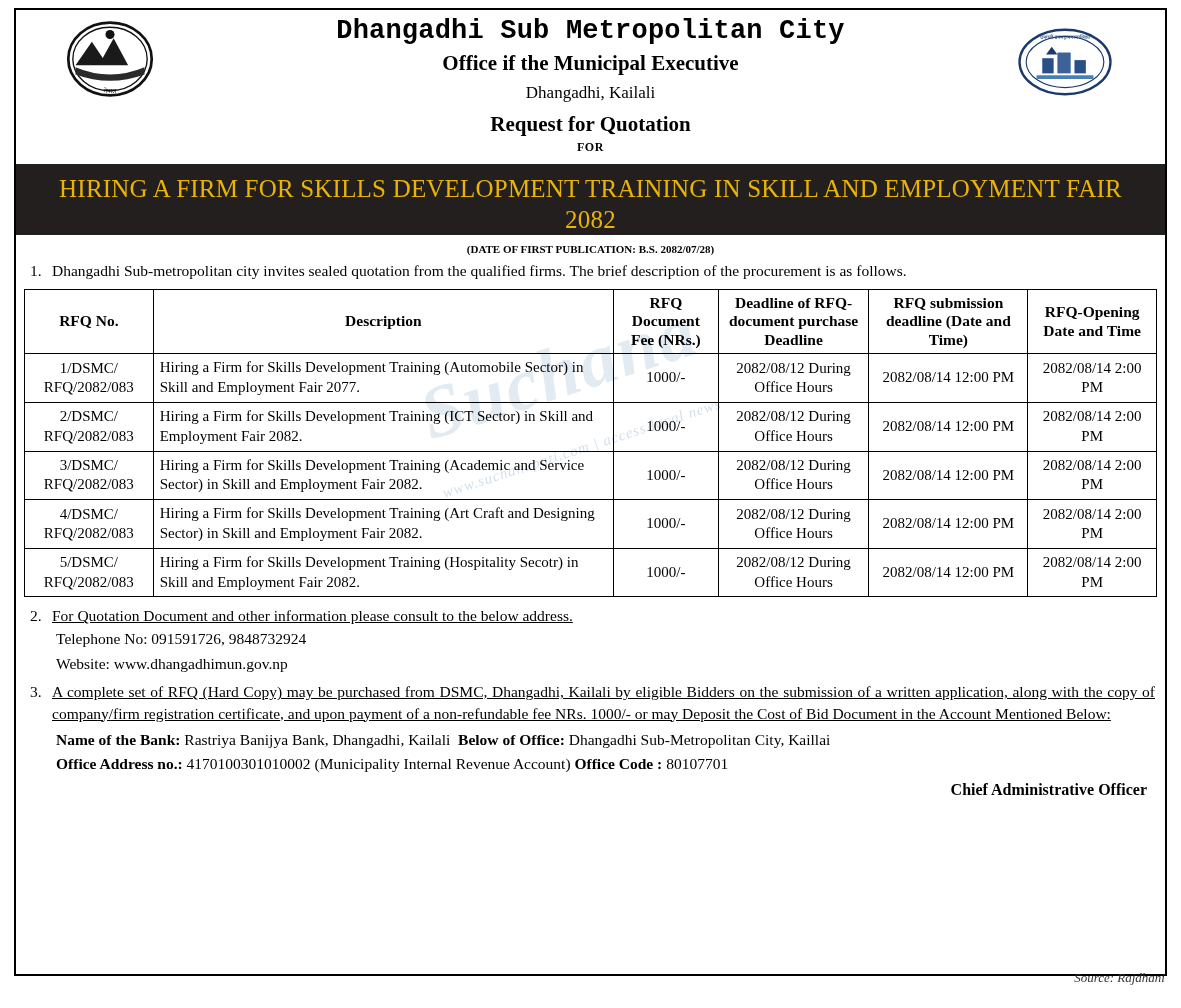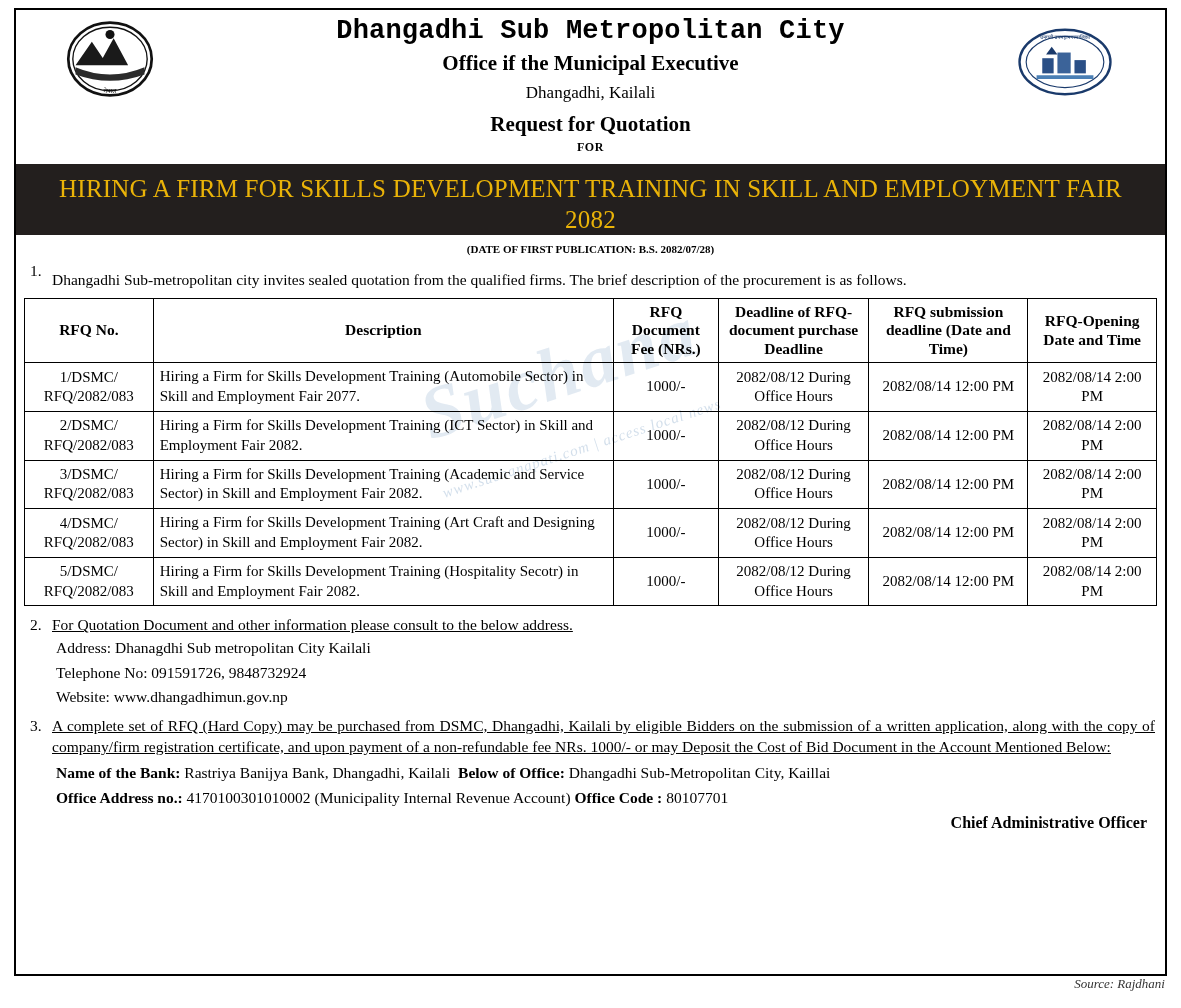--- a/index.html
+++ b/index.html
@@ -62,21 +62,21 @@
     background:#231f1e; color:#eab308;
     font-size:25px; font-weight:normal;
     padding:10px 40px 0 40px;
     line-height:1.22; text-align:center;
     letter-spacing:.2px;
   }
   .dateline { text-align:center; font-size:11px; font-weight:bold; margin:8px 0 6px 0; }
 
   .para { font-size:15.5px; line-height:1.33; padding:0 10px 0 10px; display:flex; }
   .para .num { width:26px; flex:none; padding-left:4px; }
-  .para .txt { flex:1; text-align:justify;margin-top:9px; }
+  .para .txt { flex:1; text-align:justify; }
 
   table.rfq {
     width:1133px; margin:7px auto 0 auto;
     border-collapse:collapse;
     font-size:15px;
   }
   table.rfq th, table.rfq td {
     border:1px solid #000;
     padding:4px 6px;
     vertical-align:middle;
@@ -86,21 +86,21 @@
   td.d { text-align:left; line-height:1.32; padding:5px 8px; }
 
   .list { margin-top:7px; font-size:15.5px; }
   .li { display:flex; padding:1px 10px; line-height:1.36; }
   .li .num { width:26px; flex:none; padding-left:4px; }
   .li .txt { flex:1; text-align:justify;text-decoration:underline; }
   .sub { padding:1px 10px 1px 40px; font-size:15.5px; line-height:1.45; }
   .bold { font-weight:bold; }
   .signoff { text-align:right; font-weight:bold; font-size:16px; padding:4px 18px 0 0; }
   .source {
-    position:absolute; right:16px; bottom:16px;
+    position:absolute; right:16px; bottom:22px;
     font-size:13px; font-style:italic; color:#333;
     font-family:"Liberation Serif", serif;
   }
 </style>
 </head>
 <body>
 
 <div class="wm wm-leaf" style="left:880px; top:10px;"></div>
 <div class="wm wm-leaf wm-leaf2" style="left:690px; top:560px;"></div>
 <div class="wm wm-leaf wm-leaf2" style="left:60px; top:560px;"></div>
@@ -203,21 +203,20 @@
           <td class="c">2082/08/14 2:00 PM</td>
         </tr>
       </tbody>
     </table>
 
     <div class="list">
       <div class="li">
         <div class="num">2.</div>
         <div class="txt">For Quotation Document and other information please consult to the below address.</div>
       </div>
-      <div class="sub">Address: Dhanagdhi Sub metropolitan City Kailali</div>
       <div class="sub">Telephone No: 091591726, 9848732924</div>
       <div class="sub">Website: www.dhangadhimun.gov.np</div>
 
       <div class="li" style="margin-top:4px">
         <div class="num">3.</div>
         <div class="txt">A complete set of RFQ (Hard Copy)  may be purchased from DSMC, Dhangadhi, Kailali by eligible Bidders on the submission of a written application, along with the copy of company/firm registration certificate, and upon payment of a non-refundable fee NRs. 1000/- or may Deposit the Cost of Bid Document in the Account Mentioned Below:</div>
       </div>
 
       <div class="sub" style="padding-left:40px; margin-top:3px;">
         <span class="bold">Name of the Bank:</span>

